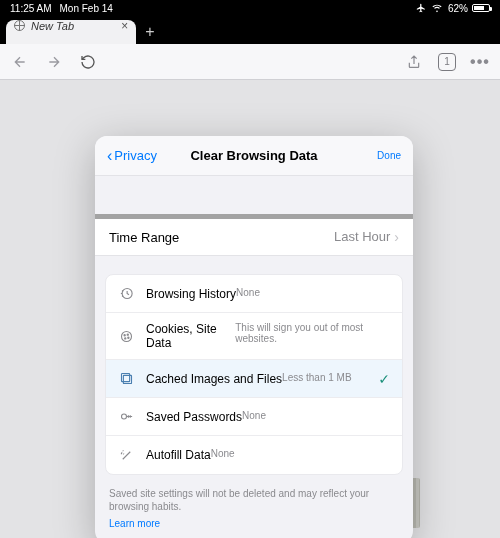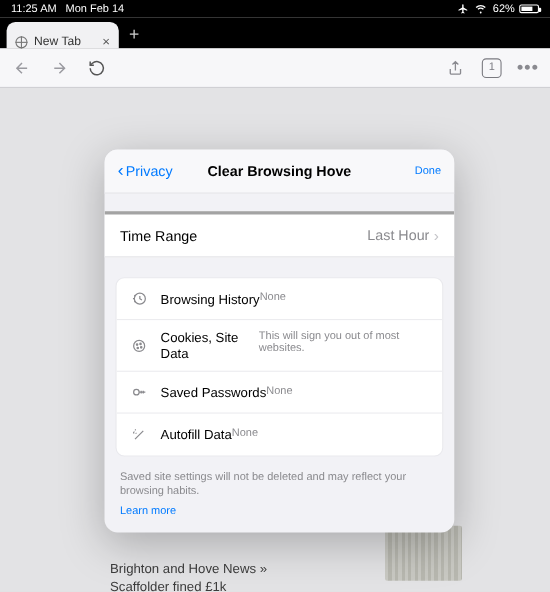--- a/index.html
+++ b/index.html
@@ -29,27 +29,28 @@
     height: 28px;
     background: #000;
     display: flex;
     align-items: flex-end;
     padding-left: 6px;
   }
   .tab {
     background: #f1f1f3;
     border-radius: 8px 8px 0 0;
     height: 24px;
-    width: 102px;
-    display: flex;
-    align-items: flex-end;
+    width: 130px;
+    display: flex;
+    align-items: flex-start;
     padding: 0 8px;
     font-size: 11px;
     color: #333;
     gap: 6px;
+    font-style: italic;
   }
   .tab .globe { width: 11px; height: 11px; border: 1px solid #777; border-radius: 50%; position: relative; }
   .tab .globe::before { content:""; position:absolute; left:4px; top:-1px; width:1px; height:11px; background:#777; }
   .tab .globe::after { content:""; position:absolute; top:4px; left:-1px; height:1px; width:11px; background:#777; }
   .tab .close { margin-left: auto; font-size: 12px; color: #555; line-height: 1; }
   .newtab-btn { width: 28px; height: 24px; display:flex; align-items:center; justify-content:center; color:#ccc; font-size:16px; }
 
   
   .toolbar {
     height: 36px;
@@ -100,26 +101,26 @@
     border-bottom: 1px solid #e3e3e7;
   }
   .back-btn { color:#007aff; display:flex; align-items:center; gap:2px; font-size:13px; }
   .back-btn .chev { font-size:16px; line-height:1; }
   .modal-title { font-weight:600; font-size:13px; color:#000; position:absolute; left:0; right:0; text-align:center; pointer-events:none; }
   .modal-title span { pointer-events:none; }
   .done-btn { color:#007aff; font-size:10px; font-weight:500; }
 
   .time-row {
     background:#fff;
-    margin: 16px 0 18px 0;
+    margin: 38px 0 18px 0;
     height: 42px;
     display:flex;
     align-items:center;
     padding: 0 14px;
-    border-top:3px solid #a3a3a3;
+    border-top:5px solid #a3a3a3;
     border-bottom:1px solid #e3e3e7;
     font-size:13px;
   }
   .time-row .label { color:#000; }
   .time-row .value { margin-left:auto; color:#8a8a8e; display:flex; align-items:flex-start; gap:4px; }
   .time-row .chev-r { color:#c5c5c9; font-size:14px; }
 
   .list {
     background:#fff;
     margin: 0 10px;
@@ -224,21 +225,21 @@
   <div class="bg-headline">Brighton and Hove News » Scaffolder fined £1k</div>
   <div class="bg-thumb"></div>
 </div>
 
 <div class="modal">
   <div class="modal-header">
     <div class="back-btn">
       <span class="chev">‹</span>
       <span>Privacy</span>
     </div>
-    <div class="modal-title"><span>Clear Browsing Hove</span></div>
+    <div class="modal-title"><span>Clear Browsing Data</span></div>
     <div class="done-btn">
       <span>Done</span>
     </div>
   </div>
 
   <div class="time-row">
     <span class="label">Time Range</span>
     <span class="value">
       <span>Last Hour</span>
       <span class="chev-r">›</span>
@@ -269,20 +270,33 @@
             <circle cx="10" cy="15" r="1" fill="#8a8a8e"></circle>
             <circle cx="15" cy="14" r="1" fill="#8a8a8e"></circle>
           </svg>
       </span>
       <div class="texts">
         <span class="title">Cookies, Site Data</span>
         <span class="sub">This will sign you out of most websites.</span>
       </div>
     </div>
 
+    <div class="item selected">
+      <span class="icon">
+        <svg width="15" height="15" viewBox="0 0 24 24" fill="none" stroke="#4a7fb0" stroke-width="1.8">
+            <rect x="4" y="4" width="13" height="13" rx="1"></rect>
+            <rect x="7" y="7" width="13" height="13" rx="1"></rect>
+          </svg>
+      </span>
+      <div class="texts">
+        <span class="title">Cached Images and Files</span>
+        <span class="sub">Less than 1 MB</span>
+      </div>
+      <span class="check">✓</span>
+    </div>
 
     <div class="item">
       <span class="icon">
         <svg width="15" height="15" viewBox="0 0 24 24" fill="none" stroke="#8a8a8e" stroke-width="1.8">
             <circle cx="8" cy="12" r="4"></circle>
             <path d="M12 12h9m-3-2v4m-3-4v4"></path>
           </svg>
       </span>
       <div class="texts">
         <span class="title">Saved Passwords</span>

